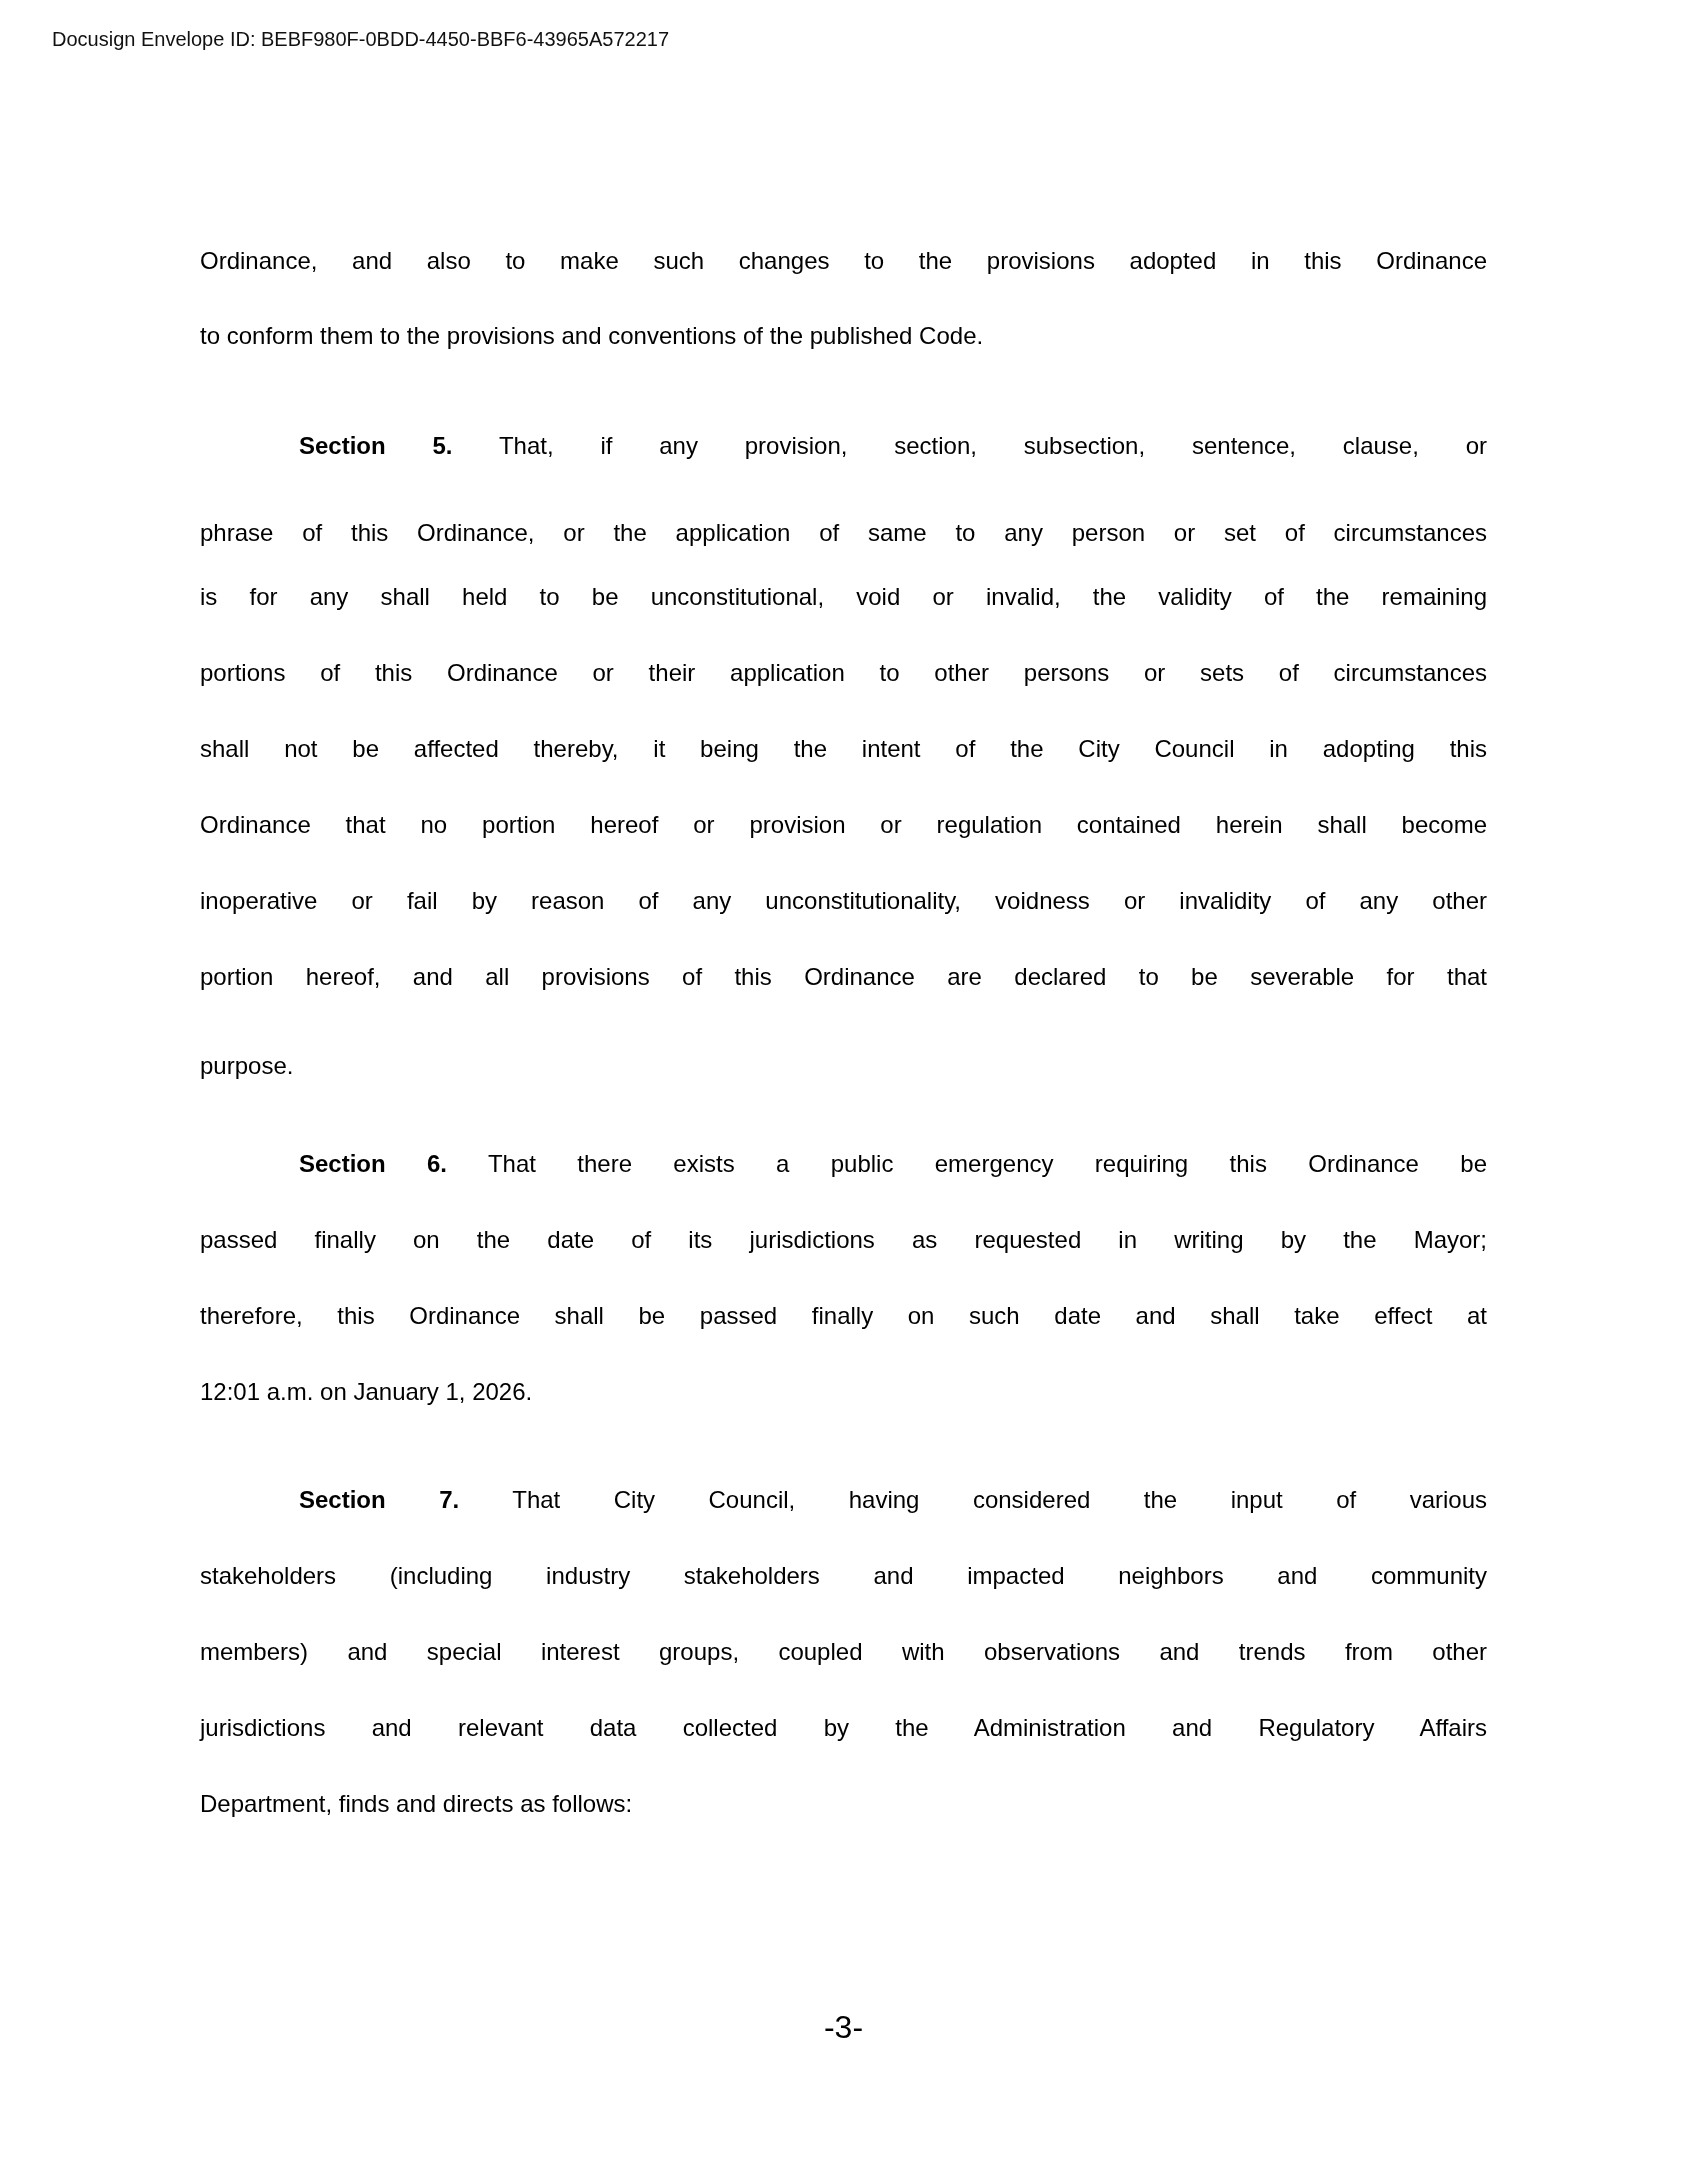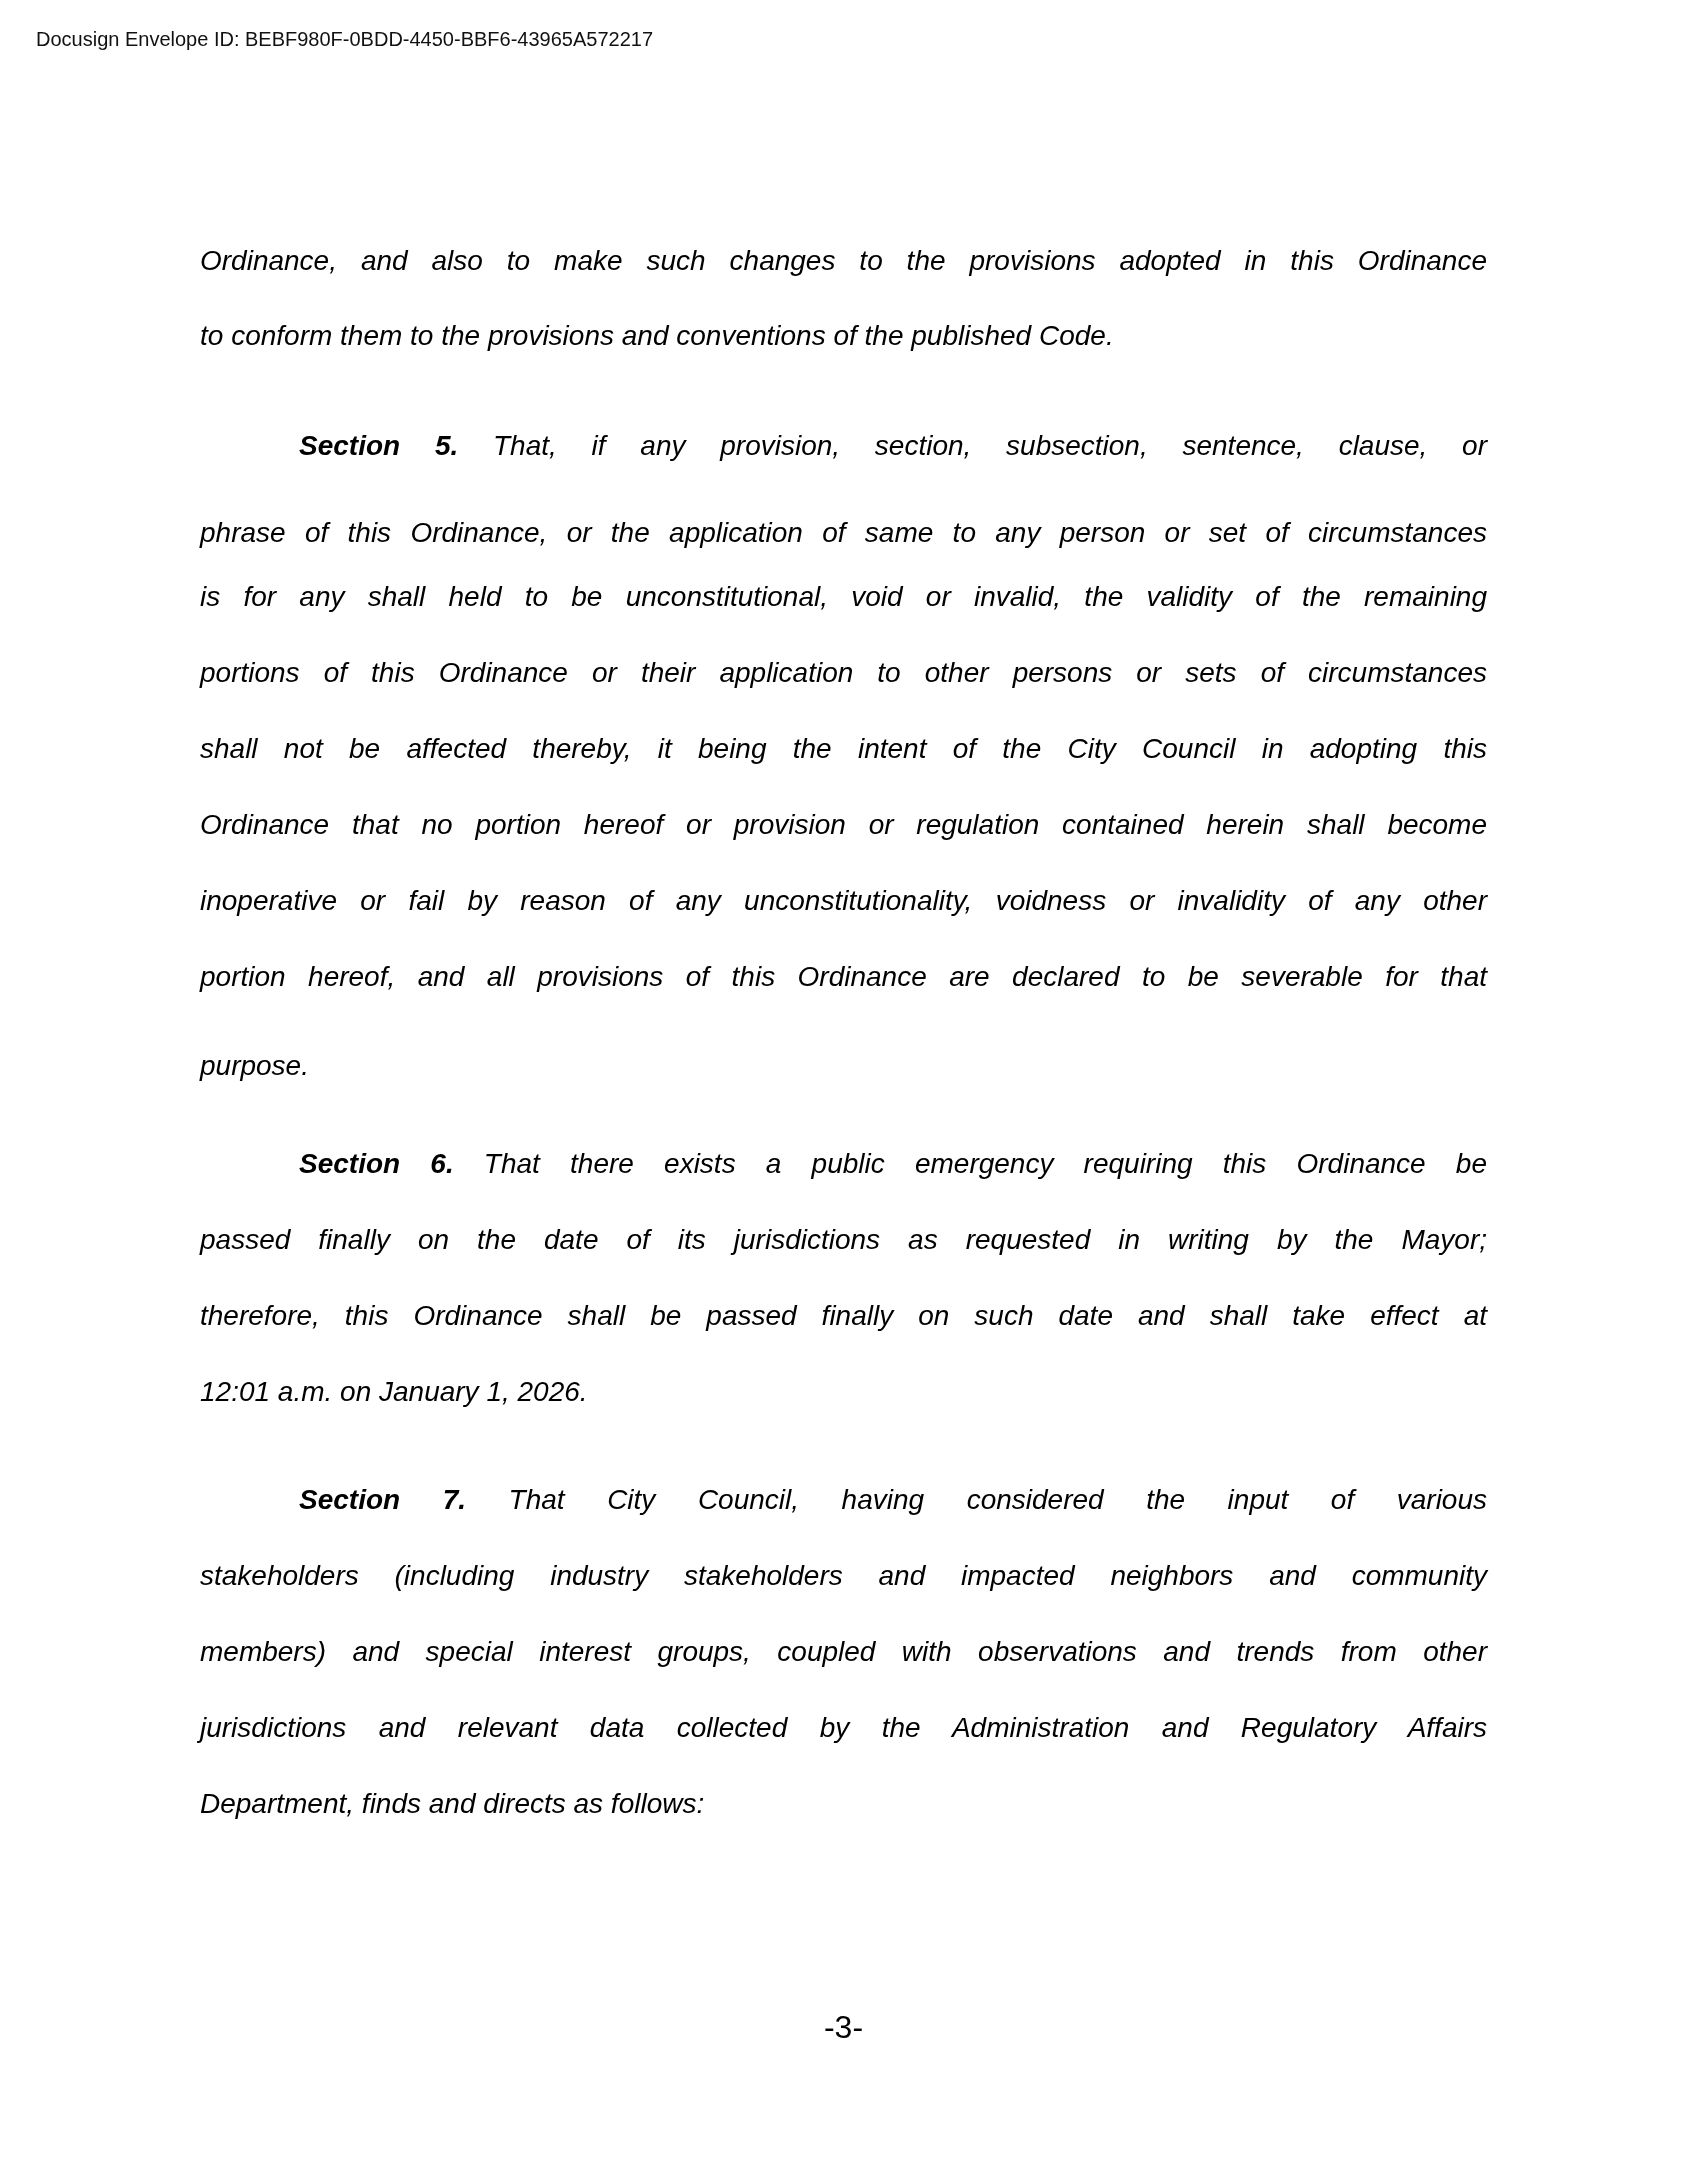--- a/index.html
+++ b/index.html
@@ -1,21 +1,21 @@
 <!DOCTYPE html>
 <html style="font-size:13.5px"><head>
 <meta charset="utf-8">
 <style>
   html, body { margin: 0; padding: 0; background: #ffffff; }
   body { width: 1687px; height: 2183px; position: relative; overflow: hidden;
          font-family: "Liberation Sans", sans-serif; color: #000000; }
-  .envelope { position: absolute; left: 36px; top: 22px; font-size: 20px; line-height: 34px;
+  .envelope { position: absolute; left: 52px; top: 22px; font-size: 20px; line-height: 34px;
               white-space: nowrap; color: #111111; }
-  .line { position: absolute; left: 200px; width: 1287px; font-size: 28px; line-height: 34px;
-          white-space: nowrap; font-style: italic; }
+  .line { position: absolute; left: 200px; width: 1287px; font-size: 24px; line-height: 34px;
+          white-space: nowrap; }
   .line.j { text-align: justify; text-align-last: justify; white-space: normal; }
   .line.indent { left: 299px; width: 1188px; }
   .sec-head { font-weight: bold; }
   .page-num { position: absolute; left: 0; width: 1687px; top: 2010px; text-align: center;
               font-size: 32px; line-height: 34px; }
 </style>
 </head>
 <body>
 
 <div>

